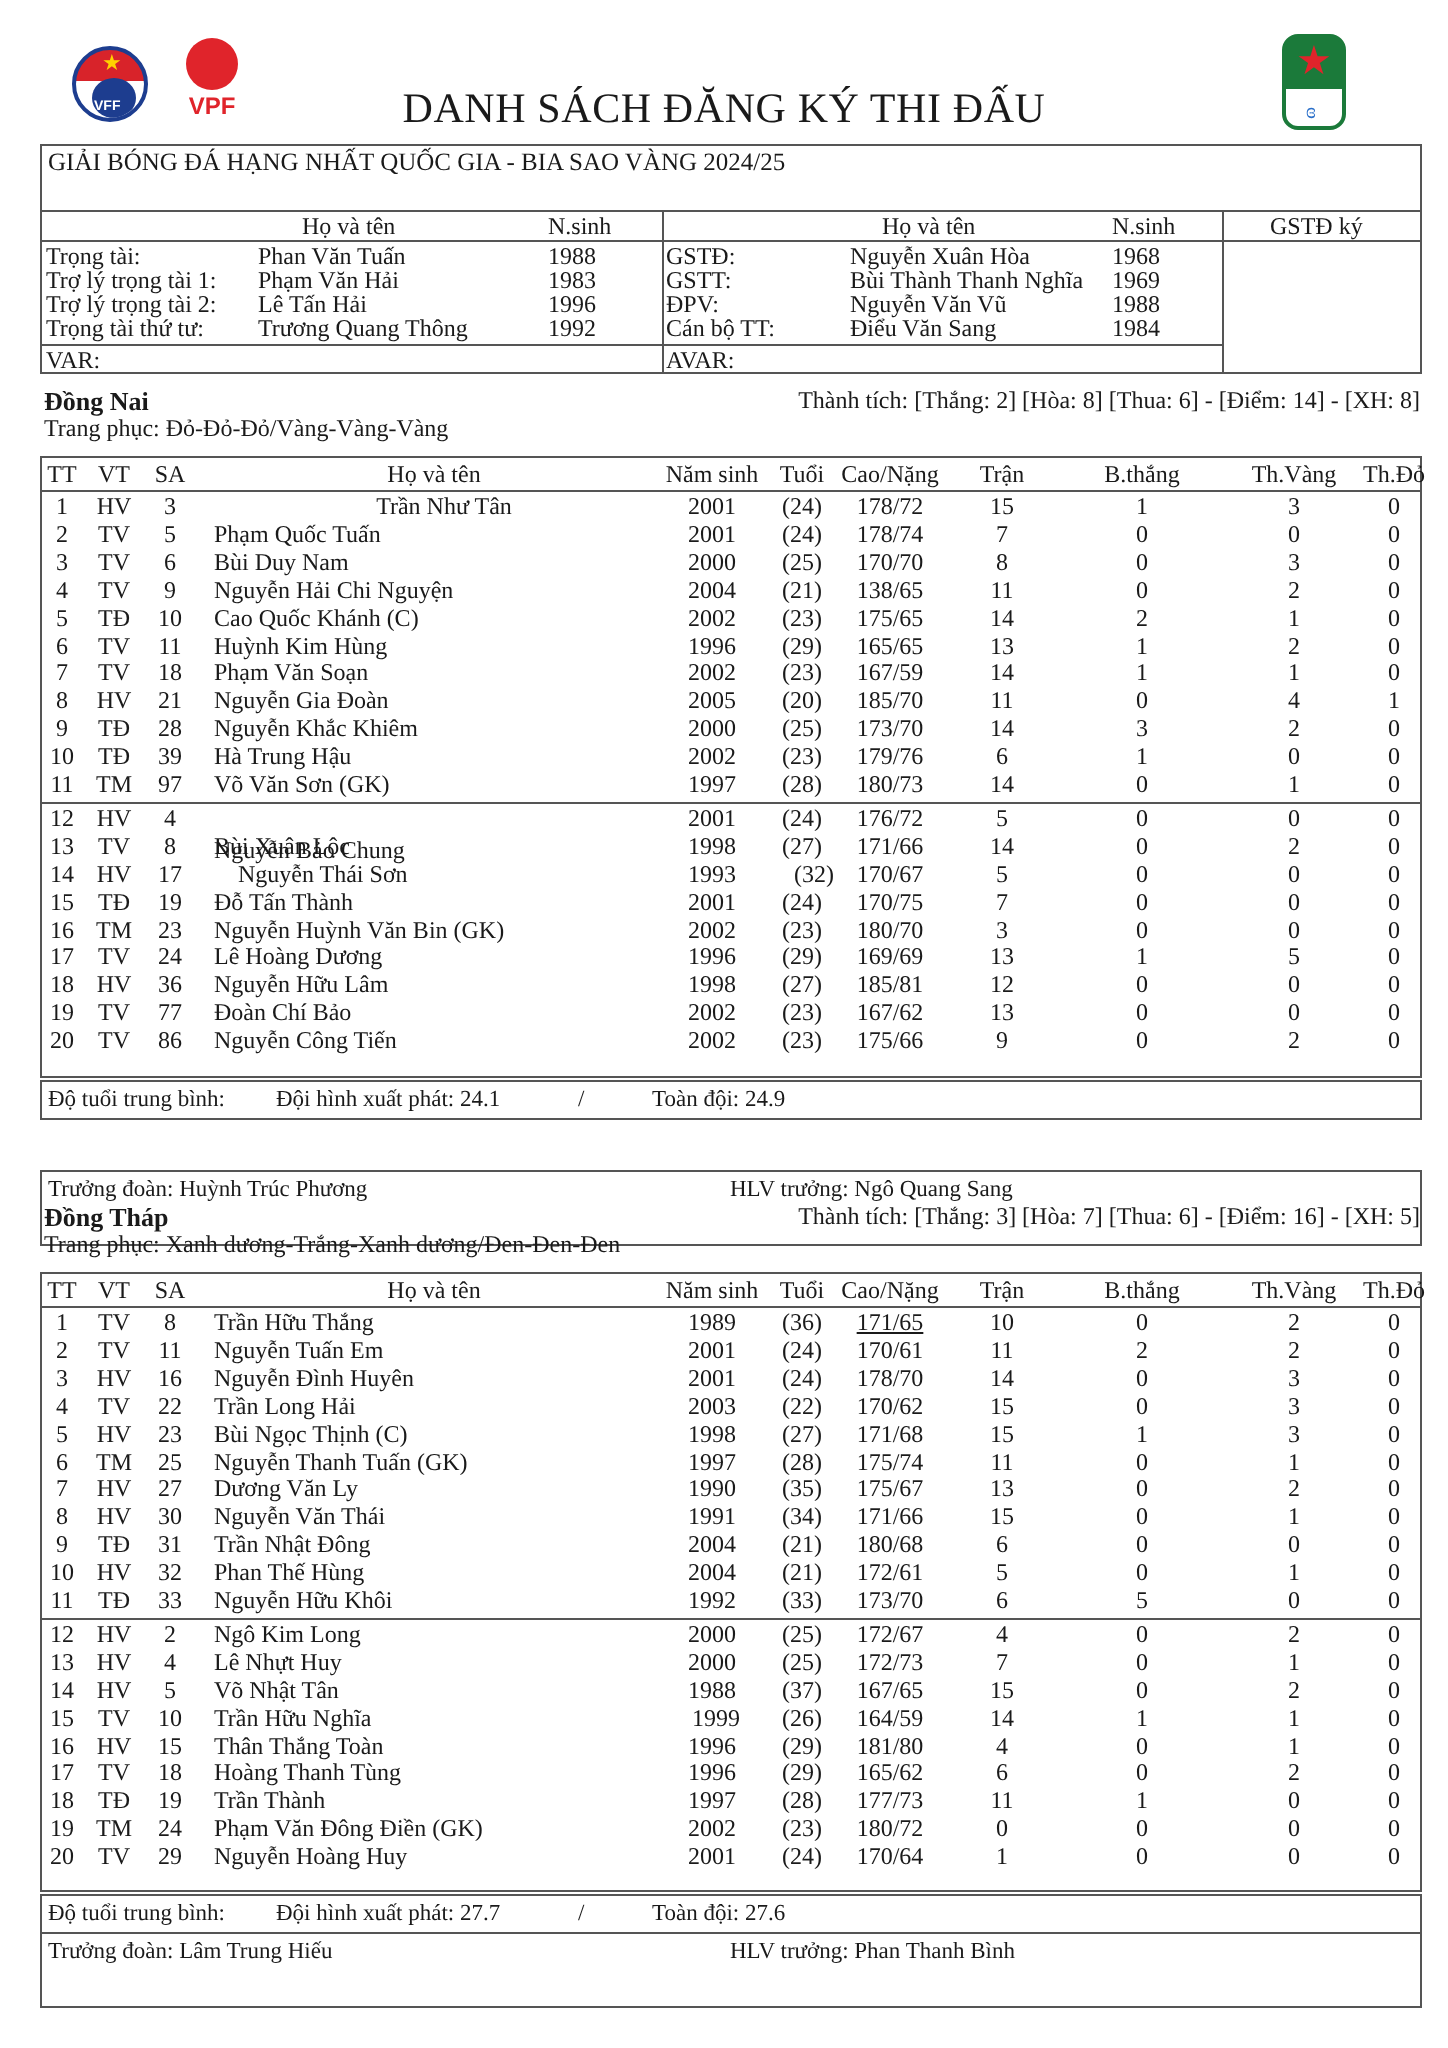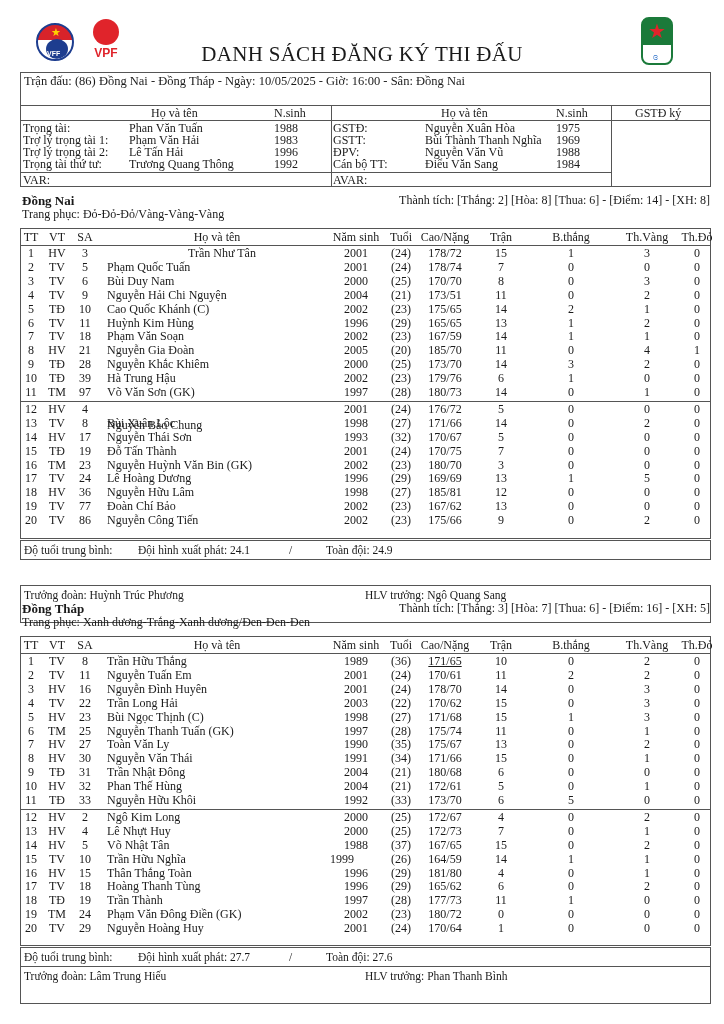--- a/index.html
+++ b/index.html
@@ -47,21 +47,21 @@
   <div class="t">VPF</div>
 </div>
 <div class="logo-right">
   <span class="star">★</span>
   <span class="sw">ɞ</span>
 </div>
 
 <div class="title">DANH SÁCH ĐĂNG KÝ THI ĐẤU</div>
 
 <div class="box hdr">
-  <div>Trận đấu: (86) Đồng Nai - Đồng Tháp - Ngày: 10/05/2025 - Giờ: 16:00 - Sân: Đồng Nai</div>
+  <div>GIẢI BÓNG ĐÁ HẠNG NHẤT QUỐC GIA - BIA SAO VÀNG 2024/25</div>
 </div>
 
 <div class="box off">
   <div class="hl" style="left:0;width:100%;top:14px;"></div>
   <div class="hl" style="left:0;width:590px;top:66px;"></div>
   <div class="vl" style="left:310px;"></div>
   <div class="vl" style="left:590px;"></div>
 
   <span class="t" style="left:130px;top:1px;">Họ và tên</span>
   <span class="t" style="left:253px;top:1px;">N.sinh</span>
@@ -77,21 +77,21 @@
   <span class="t" style="left:253px;top:28px;">1983</span>
   <span class="t" style="left:2px;top:40px;">Trợ lý trọng tài 2:</span>
   <span class="t" style="left:108px;top:40px;">Lê Tấn Hải</span>
   <span class="t" style="left:253px;top:40px;">1996</span>
   <span class="t" style="left:2px;top:52px;">Trọng tài thứ tư:</span>
   <span class="t" style="left:108px;top:52px;">Trương Quang Thông</span>
   <span class="t" style="left:253px;top:52px;">1992</span>
 
   <span class="t" style="left:312px;top:16px;">GSTĐ:</span>
   <span class="t" style="left:404px;top:16px;">Nguyễn Xuân Hòa</span>
-  <span class="t" style="left:535px;top:16px;">1975</span>
+  <span class="t" style="left:535px;top:16px;">1968</span>
   <span class="t" style="left:312px;top:28px;">GSTT:</span>
   <span class="t" style="left:404px;top:28px;">Bùi Thành Thanh Nghĩa</span>
   <span class="t" style="left:535px;top:28px;">1969</span>
   <span class="t" style="left:312px;top:40px;">ĐPV:</span>
   <span class="t" style="left:404px;top:40px;">Nguyễn Văn Vũ</span>
   <span class="t" style="left:535px;top:40px;">1988</span>
   <span class="t" style="left:312px;top:52px;">Cán bộ TT:</span>
   <span class="t" style="left:404px;top:52px;">Điểu Văn Sang</span>
   <span class="t" style="left:535px;top:52px;">1984</span>
 
@@ -156,21 +156,21 @@
       <span class="c ctr" style="left: 596px; width: 60px;">3</span>
       <span class="c ctr" style="left: 656px; width: 40px;">0</span>
     </div>
     <div class="row" style="top: 59.7px;">
       <span class="c ctr" style="left: 0px; width: 20px;">4</span>
       <span class="c ctr" style="left: 22px; width: 28px;">TV</span>
       <span class="c ctr" style="left: 52px; width: 24px;">9</span>
       <span class="c" style="left: 86px; width: 230px;">Nguyễn Hải Chi Nguyện</span>
       <span class="c ctr" style="left: 310px; width: 50px;">2004</span>
       <span class="c ctr" style="left: 364px; width: 32px;">(21)</span>
-      <span class="c ctr" style="left: 398px; width: 52px;">173/51</span>
+      <span class="c ctr" style="left: 398px; width: 52px;">138/65</span>
       <span class="c ctr" style="left: 460px; width: 40px;">11</span>
       <span class="c ctr" style="left: 520px; width: 60px;">0</span>
       <span class="c ctr" style="left: 596px; width: 60px;">2</span>
       <span class="c ctr" style="left: 656px; width: 40px;">0</span>
     </div>
     <div class="row" style="top: 73.6px;">
       <span class="c ctr" style="left: 0px; width: 20px;">5</span>
       <span class="c ctr" style="left: 22px; width: 28px;">TĐ</span>
       <span class="c ctr" style="left: 52px; width: 24px;">10</span>
       <span class="c" style="left: 86px; width: 230px;">Cao Quốc Khánh (C)</span>
@@ -284,23 +284,23 @@
       <span class="c ctr" style="left: 398px; width: 52px;">171/66</span>
       <span class="c ctr" style="left: 460px; width: 40px;">14</span>
       <span class="c ctr" style="left: 520px; width: 60px;">0</span>
       <span class="c ctr" style="left: 596px; width: 60px;">2</span>
       <span class="c ctr" style="left: 656px; width: 40px;">0</span>
     </div>
     <div class="row" style="top: 201.7px;">
       <span class="c ctr" style="left: 0px; width: 20px;">14</span>
       <span class="c ctr" style="left: 22px; width: 28px;">HV</span>
       <span class="c ctr" style="left: 52px; width: 24px;">17</span>
-      <span class="c" style="left: 86px; width: 230px;">Nguyễn Thái Sơn</span>
+      <span class="c" style="left: 98px; width: 230px;">Nguyễn Thái Sơn</span>
       <span class="c ctr" style="left: 310px; width: 50px;">1993</span>
-      <span class="c ctr" style="left: 364px; width: 32px;">(32)</span>
+      <span class="c ctr" style="left: 364px; width: 32px; text-align: right;">(32)</span>
       <span class="c ctr" style="left: 398px; width: 52px;">170/67</span>
       <span class="c ctr" style="left: 460px; width: 40px;">5</span>
       <span class="c ctr" style="left: 520px; width: 60px;">0</span>
       <span class="c ctr" style="left: 596px; width: 60px;">0</span>
       <span class="c ctr" style="left: 656px; width: 40px;">0</span>
     </div>
     <div class="row" style="top: 215.6px;">
       <span class="c ctr" style="left: 0px; width: 20px;">15</span>
       <span class="c ctr" style="left: 22px; width: 28px;">TĐ</span>
       <span class="c ctr" style="left: 52px; width: 24px;">19</span>
@@ -483,21 +483,21 @@
       <span class="c ctr" style="left: 398px; width: 52px;">175/74</span>
       <span class="c ctr" style="left: 460px; width: 40px;">11</span>
       <span class="c ctr" style="left: 520px; width: 60px;">0</span>
       <span class="c ctr" style="left: 596px; width: 60px;">1</span>
       <span class="c ctr" style="left: 656px; width: 40px;">0</span>
     </div>
     <div class="row" style="top: 101.4px;">
       <span class="c ctr" style="left: 0px; width: 20px;">7</span>
       <span class="c ctr" style="left: 22px; width: 28px;">HV</span>
       <span class="c ctr" style="left: 52px; width: 24px;">27</span>
-      <span class="c" style="left: 86px; width: 230px;">Toàn Văn Ly</span>
+      <span class="c" style="left: 86px; width: 230px;">Dương Văn Ly</span>
       <span class="c ctr" style="left: 310px; width: 50px;">1990</span>
       <span class="c ctr" style="left: 364px; width: 32px;">(35)</span>
       <span class="c ctr" style="left: 398px; width: 52px;">175/67</span>
       <span class="c ctr" style="left: 460px; width: 40px;">13</span>
       <span class="c ctr" style="left: 520px; width: 60px;">0</span>
       <span class="c ctr" style="left: 596px; width: 60px;">2</span>
       <span class="c ctr" style="left: 656px; width: 40px;">0</span>
     </div>
     <div class="row" style="top: 115.3px;">
       <span class="c ctr" style="left: 0px; width: 20px;">8</span>
@@ -589,21 +589,21 @@
       <span class="c ctr" style="left: 460px; width: 40px;">15</span>
       <span class="c ctr" style="left: 520px; width: 60px;">0</span>
       <span class="c ctr" style="left: 596px; width: 60px;">2</span>
       <span class="c ctr" style="left: 656px; width: 40px;">0</span>
     </div>
     <div class="row" style="top: 215.6px;">
       <span class="c ctr" style="left: 0px; width: 20px;">15</span>
       <span class="c ctr" style="left: 22px; width: 28px;">TV</span>
       <span class="c ctr" style="left: 52px; width: 24px;">10</span>
       <span class="c" style="left: 86px; width: 230px;">Trần Hữu Nghĩa</span>
-      <span class="c ctr" style="left: 296px; width: 50px;">1999</span>
+      <span class="c ctr" style="left: 312px; width: 50px;">1999</span>
       <span class="c ctr" style="left: 364px; width: 32px;">(26)</span>
       <span class="c ctr" style="left: 398px; width: 52px;">164/59</span>
       <span class="c ctr" style="left: 460px; width: 40px;">14</span>
       <span class="c ctr" style="left: 520px; width: 60px;">1</span>
       <span class="c ctr" style="left: 596px; width: 60px;">1</span>
       <span class="c ctr" style="left: 656px; width: 40px;">0</span>
     </div>
     <div class="row" style="top: 229.5px;">
       <span class="c ctr" style="left: 0px; width: 20px;">16</span>
       <span class="c ctr" style="left: 22px; width: 28px;">HV</span>

